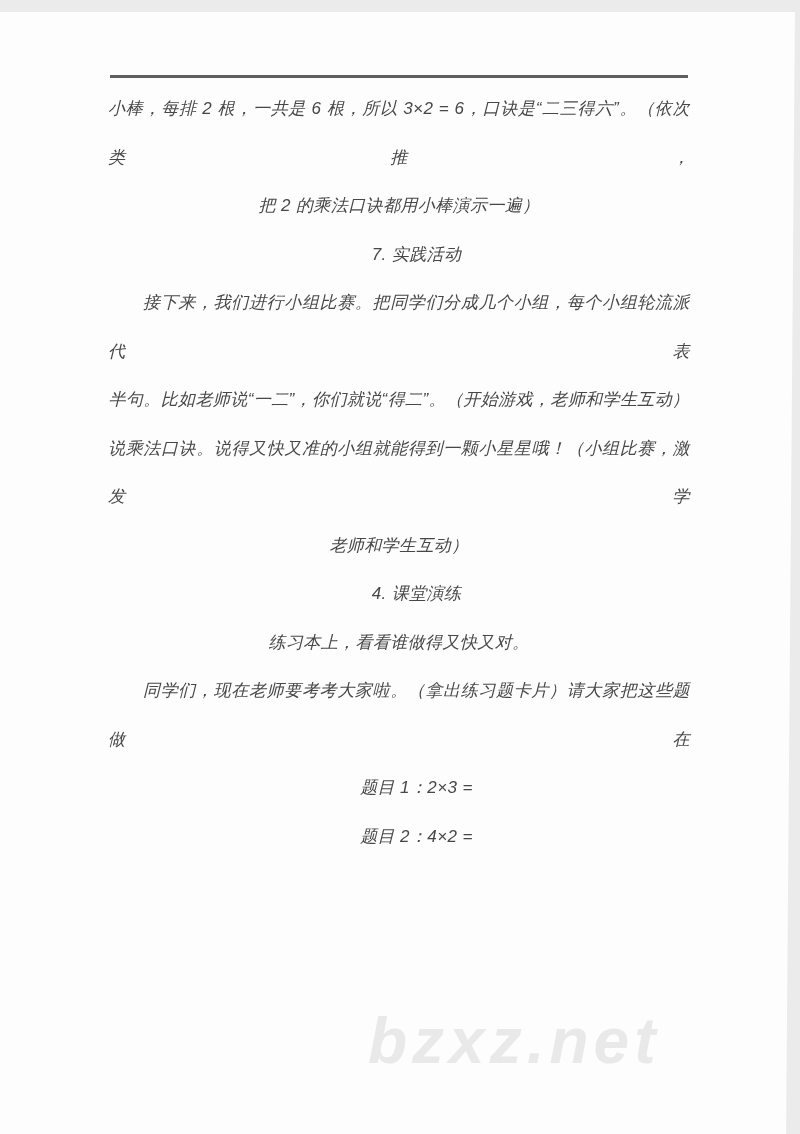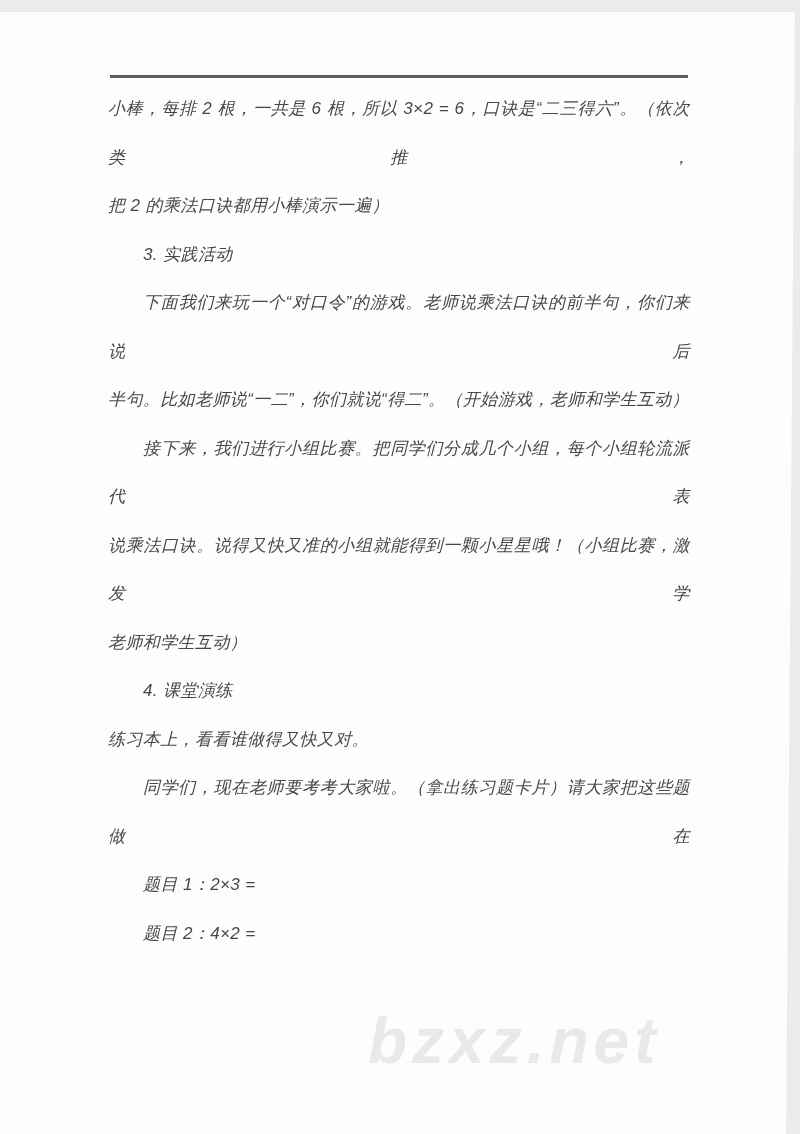--- a/index.html
+++ b/index.html
@@ -32,21 +32,21 @@
     left: 108px;
     top: 73px;
     width: 582px;
     font-size: 17px;
     line-height: 48.5px;
     letter-spacing: 0.4px;
     color: var(--text-color, #474747);
   }
   .line {
     min-height: 48.5px;
-    text-align: left;
+    text-align: center;
   }
   .line.justify {
     text-align: justify;
     text-align-last: justify;
   }
   .line.indent {
     text-indent: 35px;
   }
   .watermark {
     position: absolute;
@@ -80,24 +80,23 @@
 </head>
 <body>
 
 <div class="page">
 
   <div class="divider"></div>
 
   <div class="content">
     <div class="line justify">小棒，每排 2 根，一共是 6 根，所以 3×2 = 6，口诀是“二三得六”。（依次类推，</div>
     <div class="line">把 2 的乘法口诀都用小棒演示一遍）</div>
-    <div class="line indent">3. 实践活动</div>
-    <div class="line indent justify">下面我们来玩一个“对口令”的游戏。老师说乘法口诀的前半句，你们来说后</div>
+    <div class="line indent">7. 实践活动</div>
+    <div class="line indent justify">接下来，我们进行小组比赛。把同学们分成几个小组，每个小组轮流派代表</div>
     <div class="line">半句。比如老师说“一二”，你们就说“得二”。（开始游戏，老师和学生互动）</div>
-    <div class="line indent justify">接下来，我们进行小组比赛。把同学们分成几个小组，每个小组轮流派代表</div>
     <div class="line justify">说乘法口诀。说得又快又准的小组就能得到一颗小星星哦！（小组比赛，激发学</div>
     <div class="line">老师和学生互动）</div>
     <div class="line indent">4. 课堂演练</div>
     <div class="line">练习本上，看看谁做得又快又对。</div>
     <div class="line indent justify">同学们，现在老师要考考大家啦。（拿出练习题卡片）请大家把这些题做在</div>
     <div class="line indent">题目 1：2×3 =</div>
     <div class="line indent">题目 2：4×2 =</div>
 
   </div>
 

